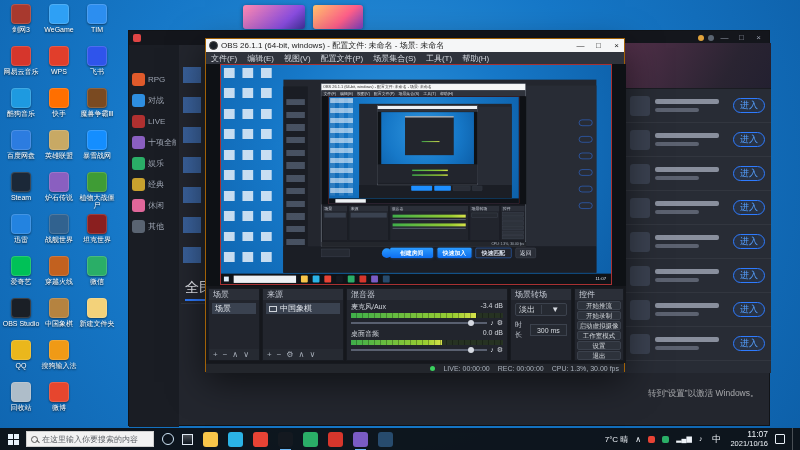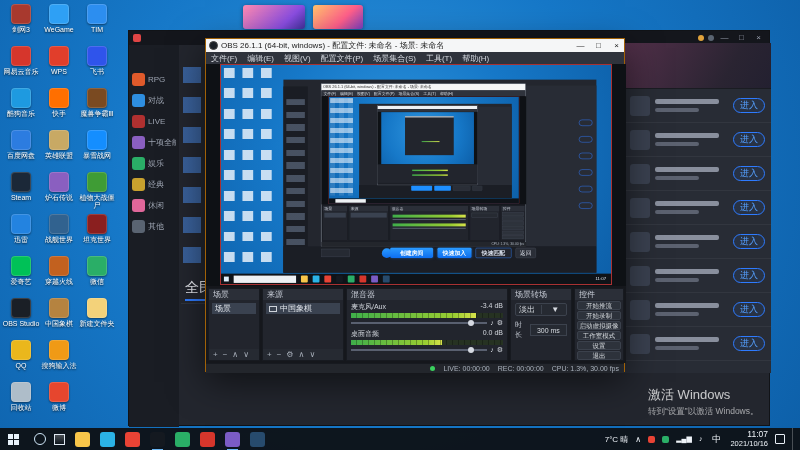--- a/index.html
+++ b/index.html
@@ -626,33 +626,36 @@
     </div>
     <div class="obs-status">
       <span class="gdot"></span>
       <span>LIVE: 00:00:00</span>
       <span>REC: 00:00:00</span>
       <span>CPU: 1.3%, 30.00 fps</span>
     </div>
   </div>
 
   <div class="wm">
-    <div class="wm1">激活 Windows</div>
     <div class="wm2">转到“设置”以激活 Windows。</div>
   </div>
 
   <div class="tb">
     <div class="start">
         <span class="winlogo">
           <span></span>
           <span></span>
           <span></span>
           <span></span>
         </span>
       </div>
+    <div class="search">
+      <span class="mag"></span>
+      <span class="stext">在这里输入你要搜索的内容</span>
+    </div>
     <div class="cortana"></div>
     <div class="tview"></div>
     <div class="tbi" style="background: rgb(248, 198, 74);"></div>
     <div class="tbi" style="background: rgb(43, 179, 230);"></div>
     <div class="tbi" style="background: rgb(232, 67, 53);"></div>
     <div class="tbi run" style="background: rgb(20, 25, 32);"></div>
     <div class="tbi" style="background: rgb(42, 174, 103);"></div>
     <div class="tbi" style="background: rgb(214, 54, 44);"></div>
     <div class="tbi run" style="background: rgb(122, 92, 197);"></div>
     <div class="tbi" style="background: rgb(39, 75, 109);"></div>

